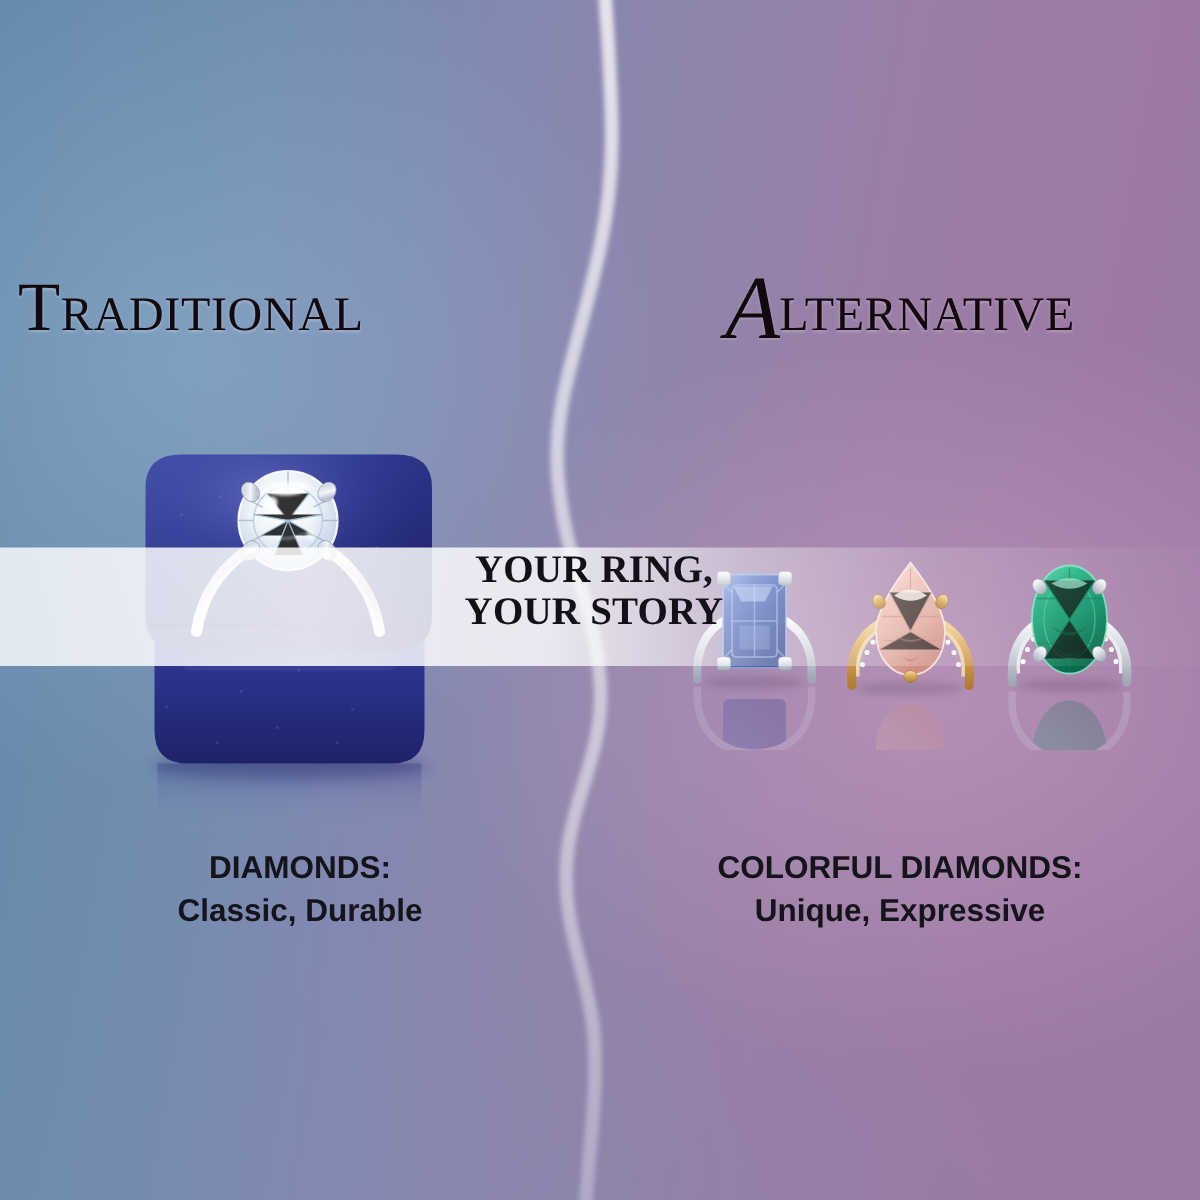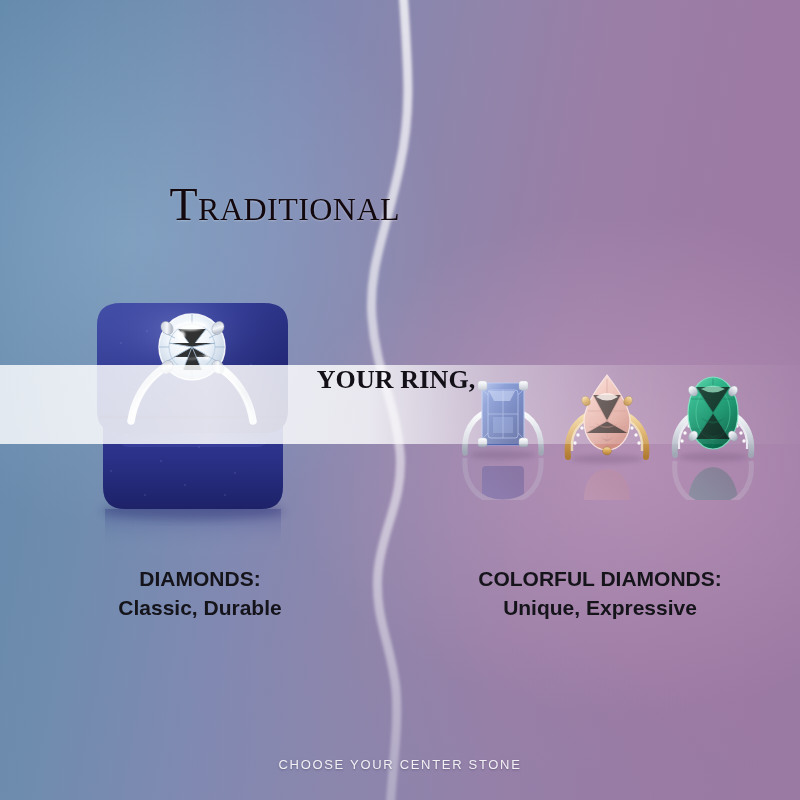--- a/index.html
+++ b/index.html
@@ -42,21 +42,21 @@
   
   .heading{
     position:absolute;
     font-family:"Liberation Serif",serif;
     color:#12080e;
     font-weight:400;
     letter-spacing:.01em;
     text-shadow:0 1px 2px rgba(255,255,255,.28);
     white-space:nowrap;
   }
-  #h-left{left:0;width:400px;text-align:right;top:178px;font-size:46px;font-variant:small-caps;}
+  #h-left{left:12px;width:400px;text-align:left;top:178px;font-size:46px;font-variant:small-caps;}
   #h-right{left:400px;width:400px;text-align:center;top:178px;font-size:46px;font-variant:small-caps;}
   #h-right .drop{
     font-variant:normal;font-style:italic;font-size:60px;
     line-height:0;position:relative;top:5px;letter-spacing:-.01em;
   }
 
   
   .band{
     position:absolute;left:0;top:365px;width:800px;height:79px;
     background:linear-gradient(90deg,
@@ -387,26 +387,27 @@
       </g>
       <g opacity=".22" transform="translate(0,206) scale(1,-1)">
         <ellipse cx="258" cy="58" rx="25" ry="36" fill="url(#emGrad)"></ellipse>
         <path d="M220,100 C 217,72 234,55 258,55 C 282,55 299,72 296,100" fill="none" stroke="#d5dbe3" stroke-width="5"></path>
       </g>
     </g>
   </svg>
 
   <div class="heading" id="h-left">Traditional</div>
 
+  <div class="heading" id="h-right"><span class="drop">A</span><span>lternative</span></div>
 
   <div class="band"></div>
   <div class="band-text">
     <div>YOUR RING,</div>
+    <div>YOUR STORY</div>
   </div>
 
   <div class="caption" id="cap-left">DIAMONDS:
 Classic, Durable</div>
   <div class="caption" id="cap-right">COLORFUL DIAMONDS:
 Unique, Expressive</div>
 
-  <div class="footer">CHOOSE YOUR CENTER STONE</div>
 
 </div>
 
 </body></html>

